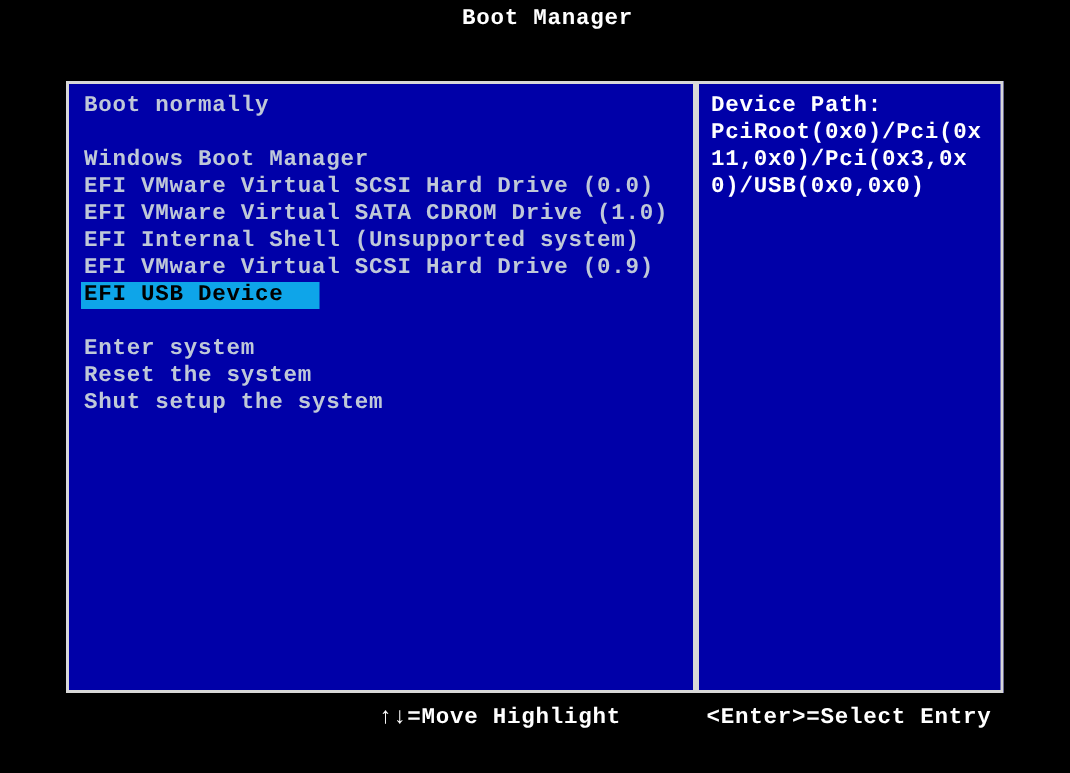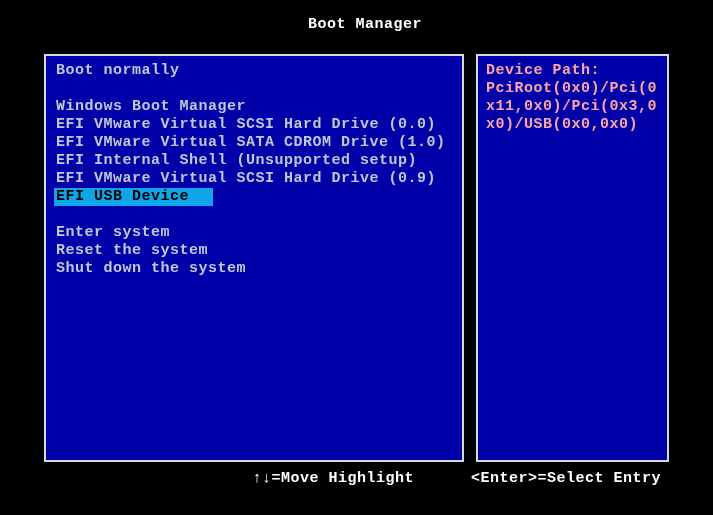--- a/index.html
+++ b/index.html
@@ -14,27 +14,27 @@
     color: #d8d8d8;
     letter-spacing: 0.5px;
   }
   .screen {
     width: 713px; height: 515px;
     position: relative;
   }
   .title {
     text-align: center;
     color: #fff;
-    padding-top: 16px;
+    padding-top: 4px;
     height: 54px;
     margin-left: 17px;
   }
   .panels {
     display: flex;
-    gap: 12px;
+    gap: 0;
     padding: 0 44px;
     height: 408px;
   }
   .panel {
     border: 2px solid #d8d8d8;
     background: #0000a8;
     padding: 6px 8px;
   }
   .panel.left  { flex: 0 0 420px; overflow: hidden; }
   .panel.right { flex: 1; }
@@ -46,21 +46,21 @@
     padding: 0 2px;
     cursor: default;
   }
   .item.sel {
     background: #0ea5e9;
     color: #000;
     display: inline-block;
     padding-right: 24px;
   }
   .devpath-label {
-    color: #fca5a5;
+    color: #ffffff;
     line-height: 18px;
     white-space: pre-wrap;
     word-break: break-all;
   }
   .footer {
     padding: 8px 52px 0;
     color: #fff;
     white-space: pre;
     text-align: right;
   }
@@ -77,29 +77,29 @@
     <div class="panel left">
 
       <div class="group">
         <div class="item">Boot normally</div>
       </div>
 
       <div class="group">
         <div class="item">Windows Boot Manager</div>
         <div class="item">EFI VMware Virtual SCSI Hard Drive (0.0)</div>
         <div class="item">EFI VMware Virtual SATA CDROM Drive (1.0)</div>
-        <div class="item">EFI Internal Shell (Unsupported setup)</div>
+        <div class="item">EFI Internal Shell (Unsupported system)</div>
         <div class="item">EFI VMware Virtual SCSI Hard Drive (0.9)</div>
         <div><span class="item sel">EFI USB Device</span></div>
       </div>
 
       <div class="group">
         <div class="item">Enter system</div>
         <div class="item">Reset the system</div>
-        <div class="item">Shut down the system</div>
+        <div class="item">Shut setup the system</div>
       </div>
 
     </div>
 
     <div class="panel right">
       <div class="devpath-label">Device Path:</div>
       <div class="devpath-label">PciRoot(0x0)/Pci(0x11,0x0)/Pci(0x3,0x0)/USB(0x0,0x0)</div>
     </div>
 
   </div>

